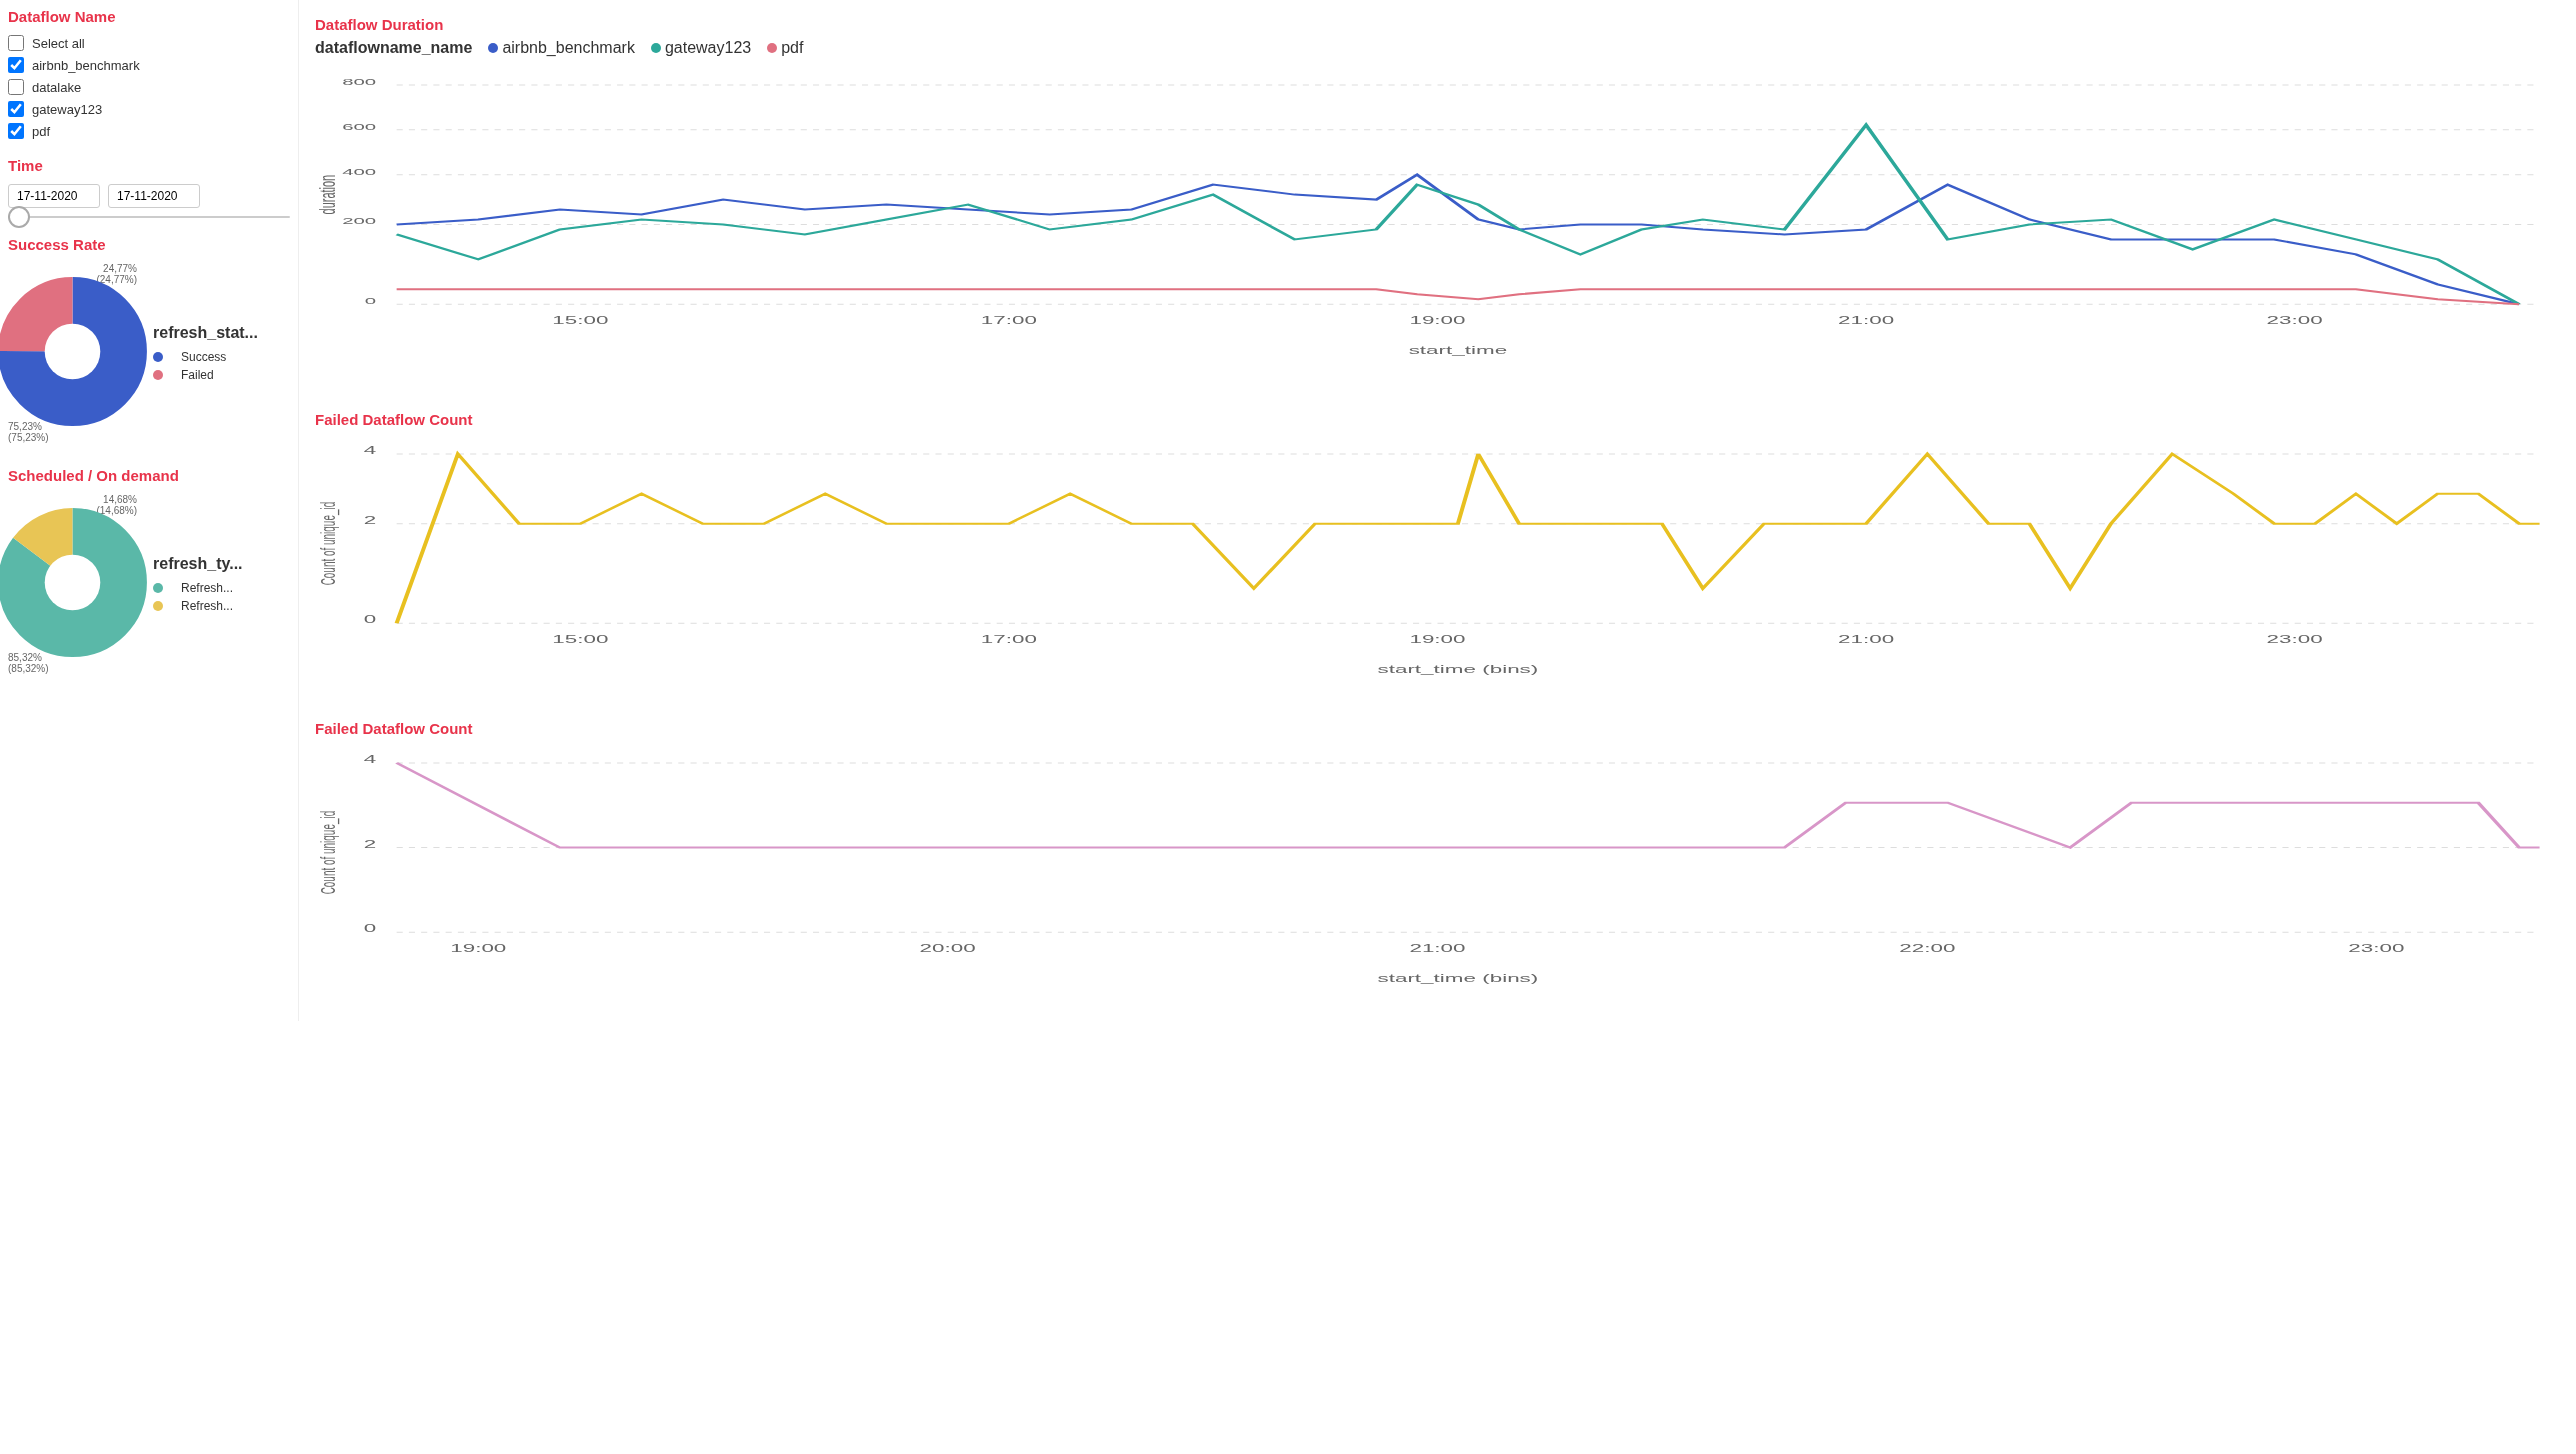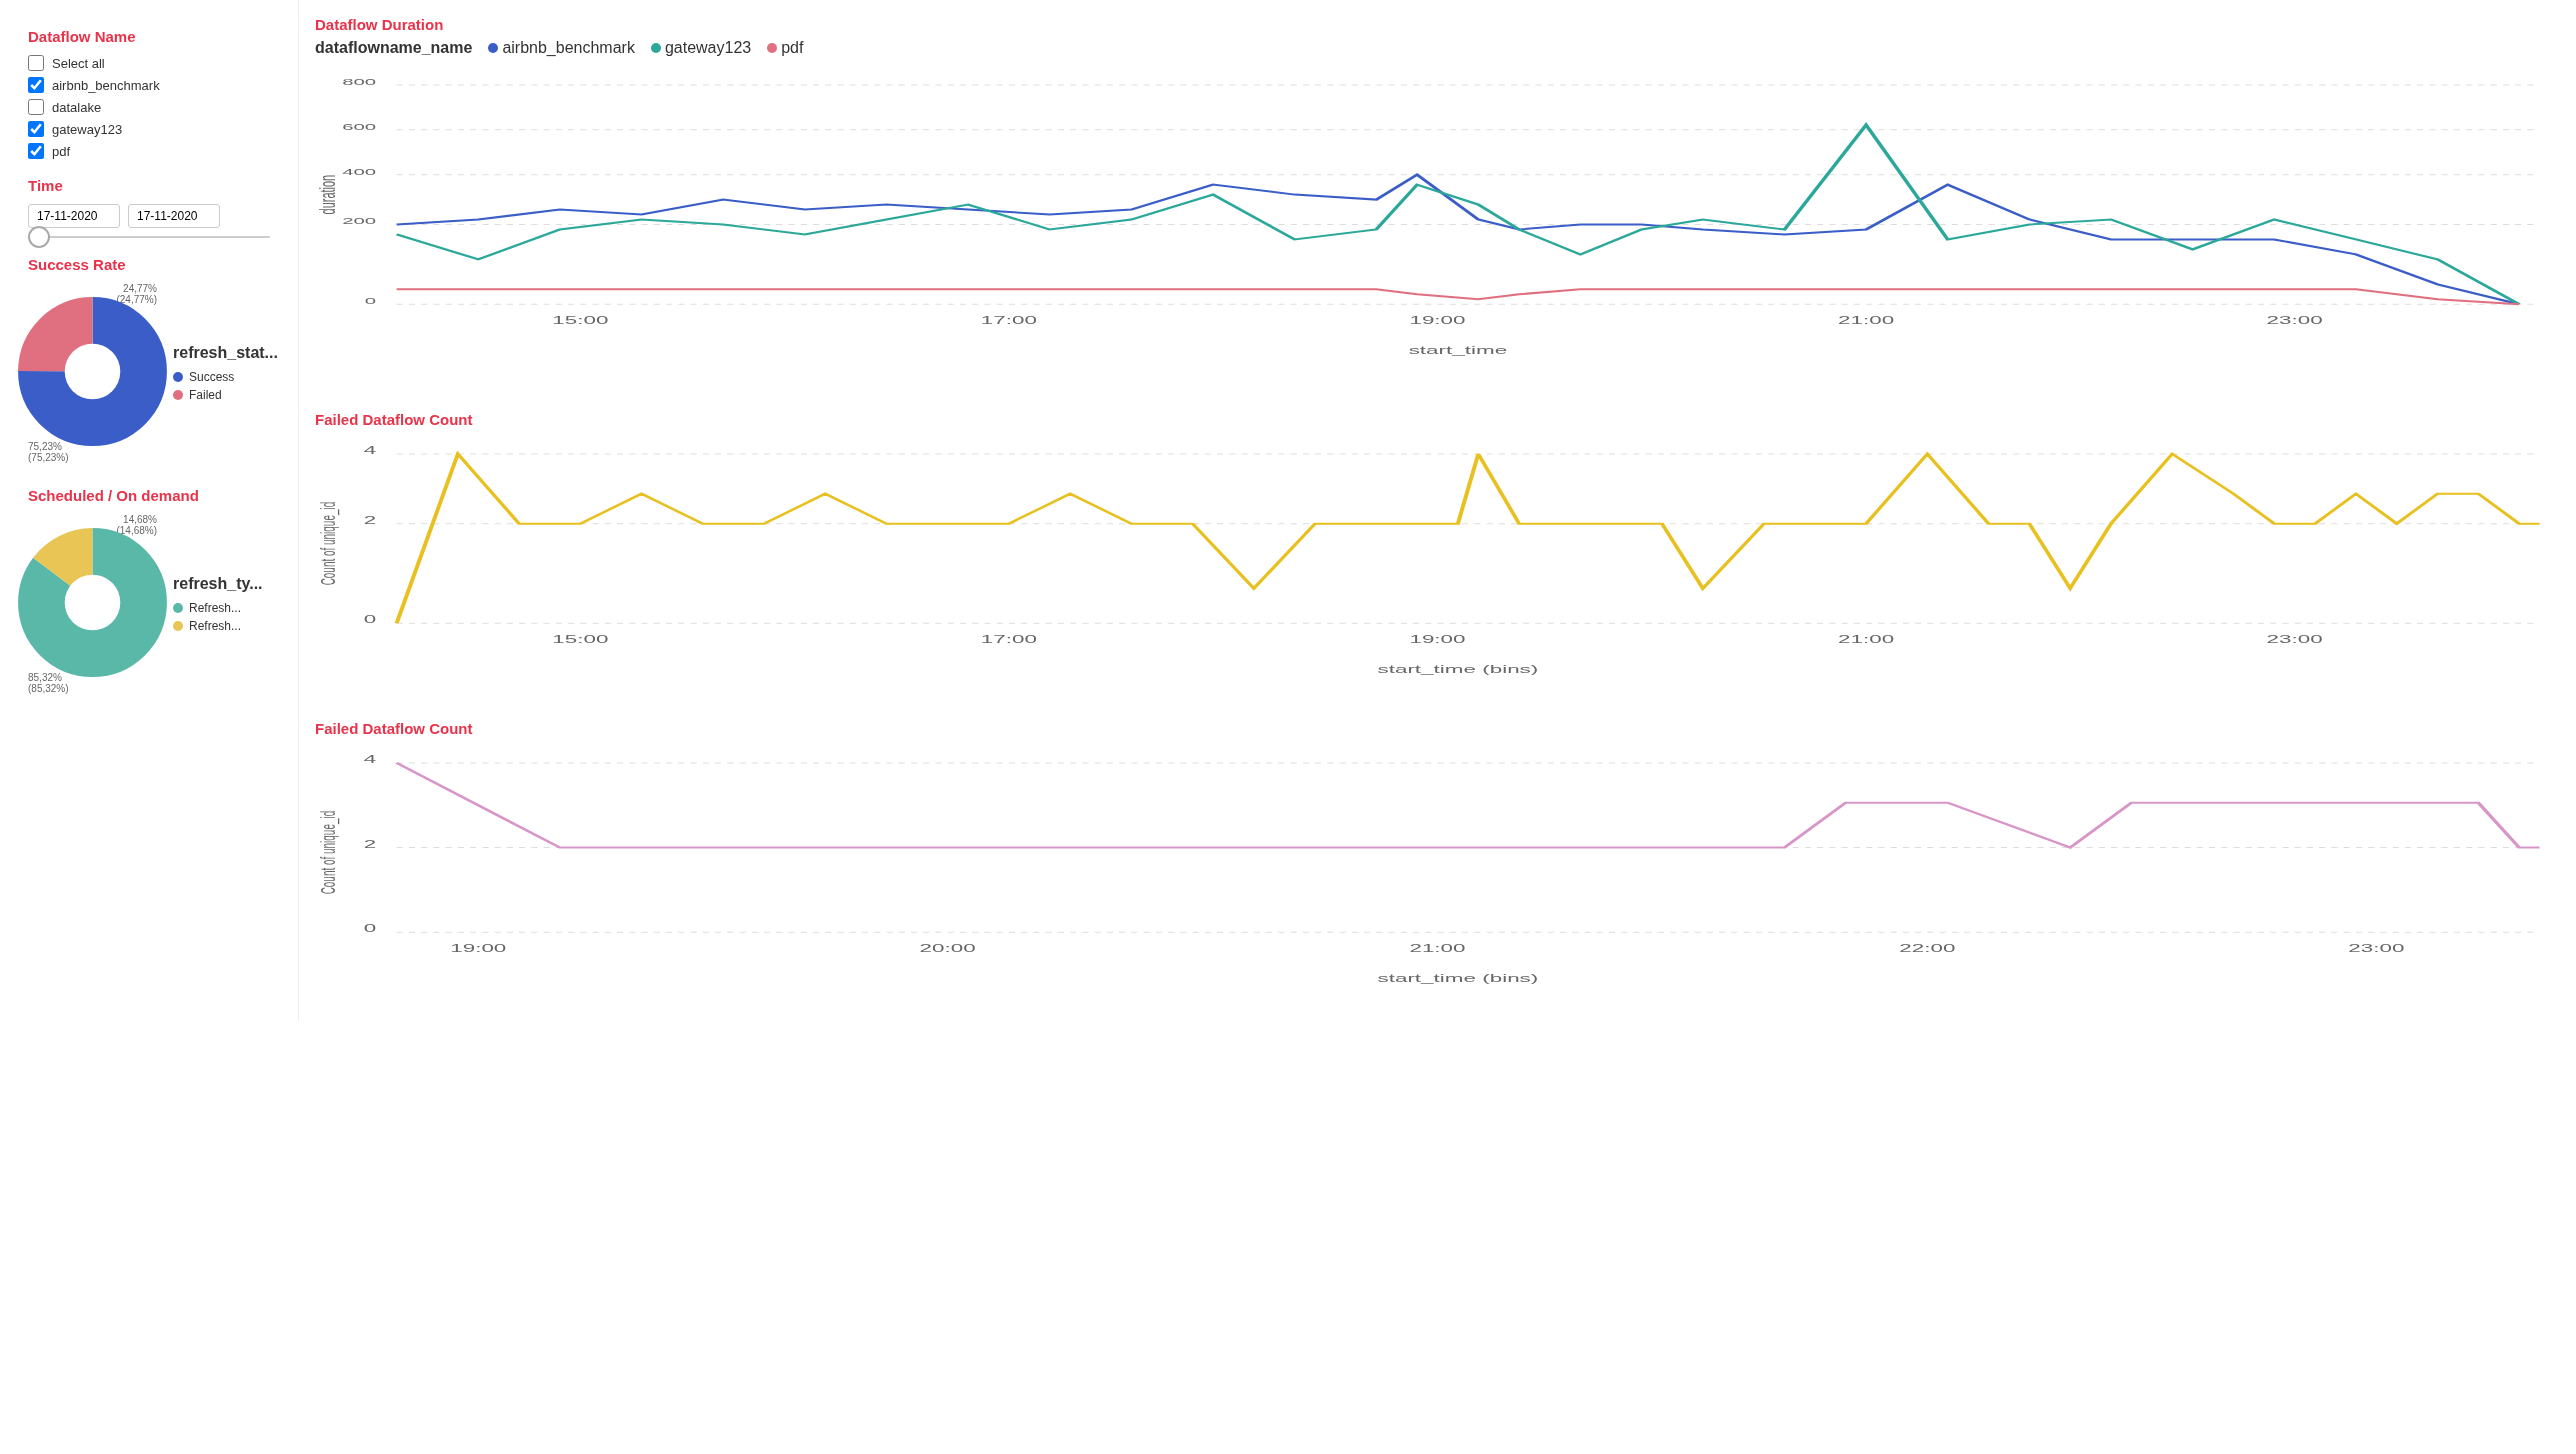--- a/index.html
+++ b/index.html
@@ -1,21 +1,21 @@
 <!DOCTYPE html>
 <html><head>
   <meta charset="utf-8">
   <style>
     * { box-sizing: border-box; margin: 0; padding: 0; }
     body { font-family: Arial, sans-serif; background: #fff; font-size: 13px; color: #333; display: flex; }
 
     .left-panel {
       width: 299px;
       min-width: 299px;
-      padding: 28px;
+      padding: 8px;
       border-right: 1px solid #eee;
     }
 
     .right-panel {
       flex: 1;
       padding: 16px;
       overflow: hidden;
     }
 
     .section-title {
@@ -59,21 +59,21 @@
     .chart-container { flex: 1; }
     .chart-title { color: #e8334a; font-size: 15px; font-weight: bold; margin-bottom: 6px; }
 
     
     svg { overflow: visible; }
 
     
     .pie-section { margin-bottom: 24px; }
     .pie-wrapper { display: flex; align-items: center; gap: 16px; }
     .pie-legend { display: flex; flex-direction: column; gap: 4px; }
-    .legend-item { display: flex; align-items: center; gap: 6px; font-size: 12px; }
+    .legend-item { display: flex; align-items: center; gap: 18px; font-size: 12px; }
     .legend-dot { width: 10px; height: 10px; border-radius: 50%; }
     .legend-title { font-size: 16px; font-weight: bold; margin-bottom: 4px; }
 
     .axis-label { font-size: 10px; fill: #666; }
   </style>
 </head>
 <body>
 
 <div class="left-panel">
   <div class="section-title">Dataflow Name</div>

